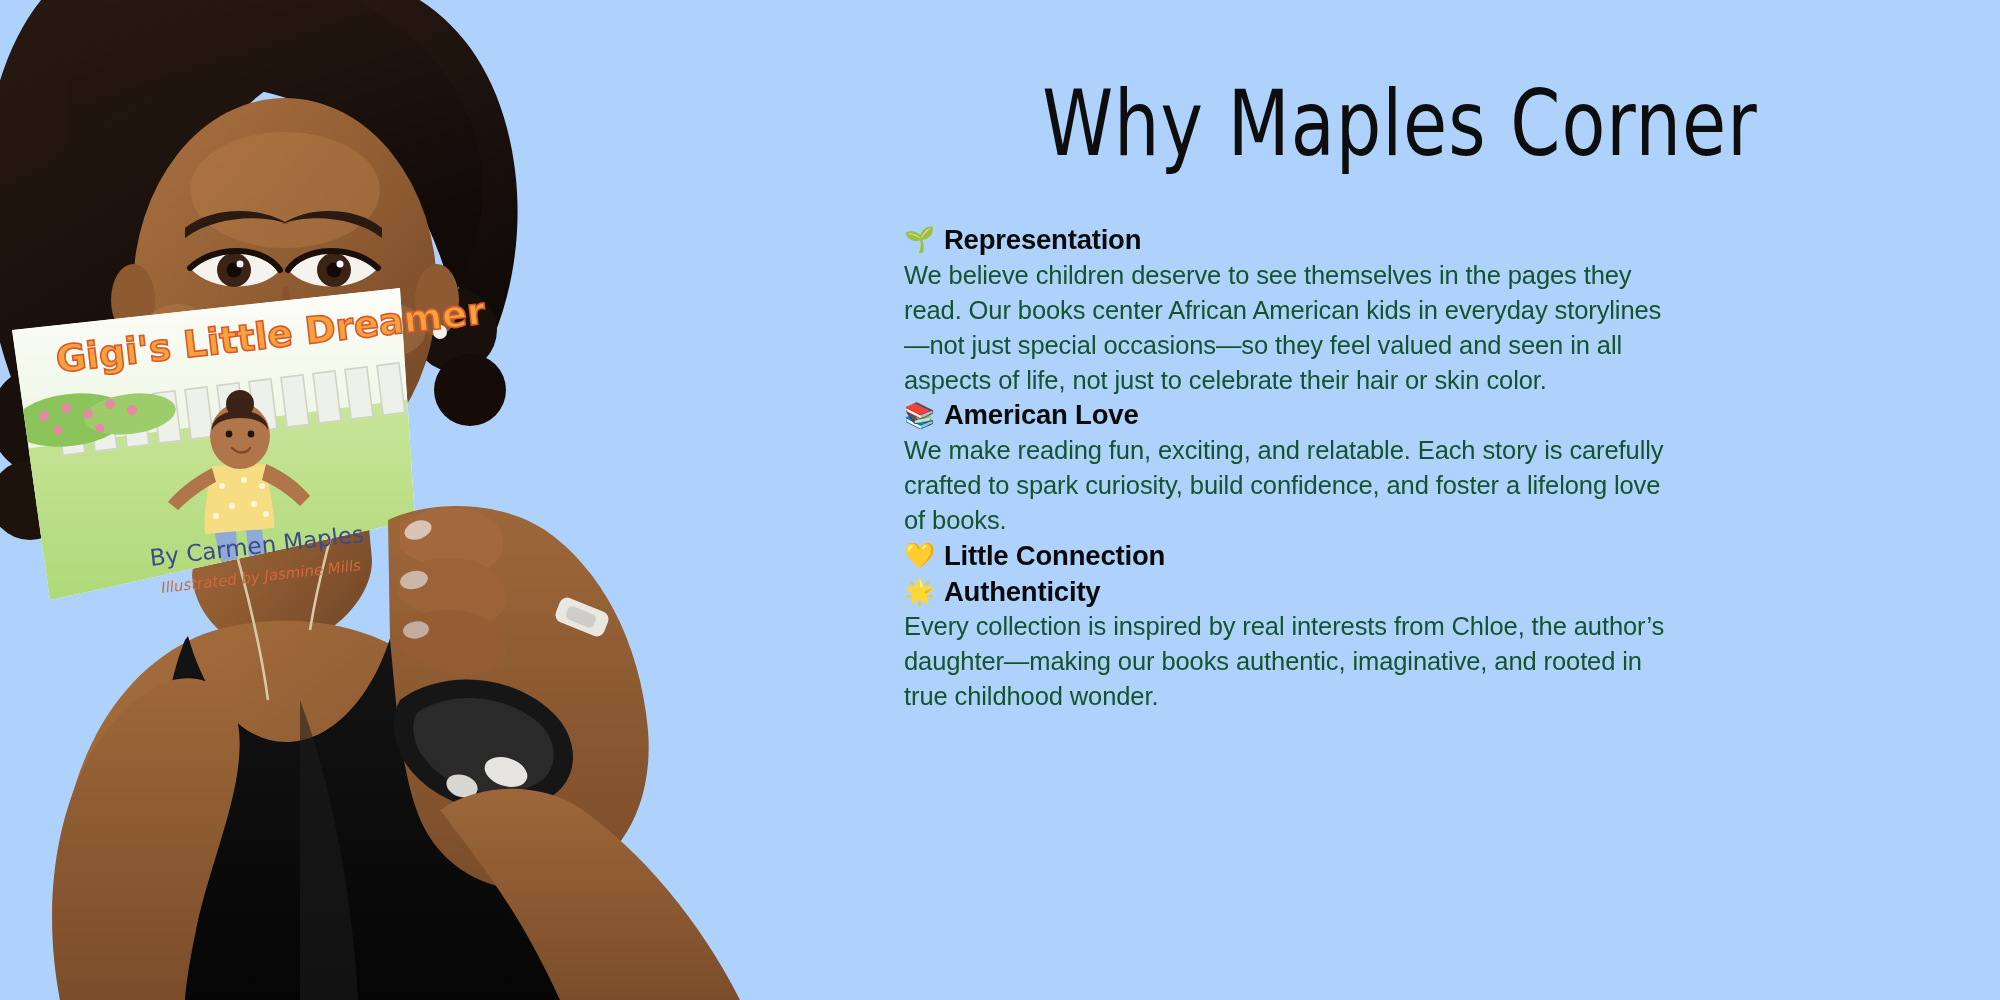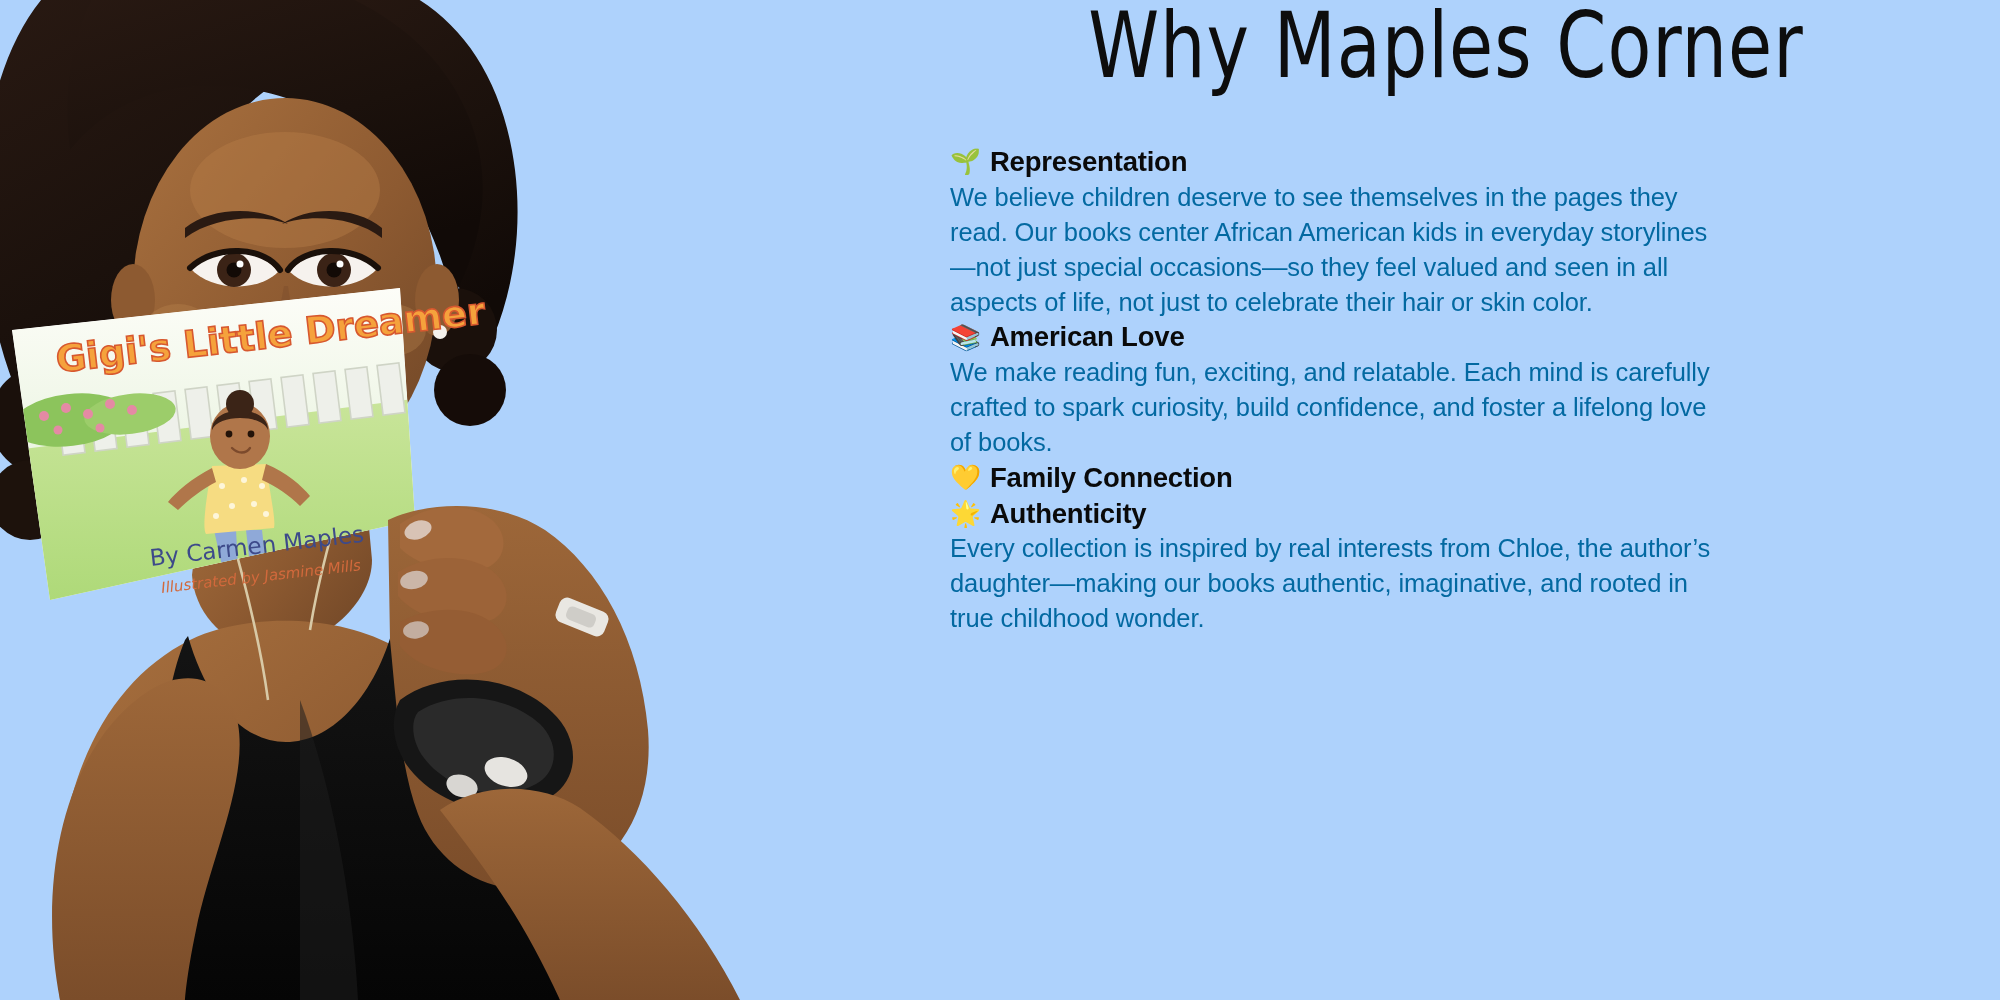--- a/index.html
+++ b/index.html
@@ -19,22 +19,23 @@
   #photo-panel{
     position:absolute; left:0; top:0;
     width:930px; height:1000px;
     overflow:hidden;
   }
   #photo-panel svg{ display:block; width:930px; height:1000px; }
 
   
   #content-panel{
     position:absolute;
-    left:950px; top:0;
+    left:904px; top:0;
     width:1050px; height:717px;
+    padding-top:78px;
   }
 
   #page-title{
     font-family:"DejaVu Sans", sans-serif;
     font-size:74px;
     font-weight:400;
     color:#0d0d0d;
     letter-spacing:1px;
     line-height:1.0;
     text-align:center;
@@ -64,21 +65,21 @@
   .feature-emoji{
     font-family:"DejaVu Sans", sans-serif;
     font-size:25px;
     line-height:1;
     flex:0 0 auto;
   }
 
   .feature-body{
     font-size:25.5px;
     line-height:1.37;
-    color:#0369a1;
+    color:#14532d;
     letter-spacing:-0.1px;
   }
 
   
   .bk-title{ font-family:"DejaVu Sans", sans-serif; font-weight:bold; }
   .bk-credit{ font-family:"DejaVu Sans", sans-serif; }
 </style>
 </head>
 <body style="background: rgb(174, 210, 252);">
 
@@ -314,27 +315,27 @@
         <span>Representation</span>
       </div>
       <p class="feature-body">We believe children deserve to see themselves in the pages they read. Our books center African American kids in everyday storylines—not just special occasions—so they feel valued and seen in all aspects of life, not just to celebrate their hair or skin color.</p>
     </section>
 
     <section class="feature">
       <div class="feature-head">
         <span class="feature-emoji">📚</span>
         <span>American Love</span>
       </div>
-      <p class="feature-body">We make reading fun, exciting, and relatable. Each mind is carefully crafted to spark curiosity, build confidence, and foster a lifelong love of books.</p>
+      <p class="feature-body">We make reading fun, exciting, and relatable. Each story is carefully crafted to spark curiosity, build confidence, and foster a lifelong love of books.</p>
     </section>
 
     <section class="feature">
       <div class="feature-head">
         <span class="feature-emoji">💛</span>
-        <span>Family Connection</span>
+        <span>Little Connection</span>
       </div>
     </section>
 
     <section class="feature">
       <div class="feature-head">
         <span class="feature-emoji">🌟</span>
         <span>Authenticity</span>
       </div>
       <p class="feature-body">Every collection is inspired by real interests from Chloe, the author’s daughter—making our books authentic, imaginative, and rooted in true childhood wonder.</p>
     </section>

